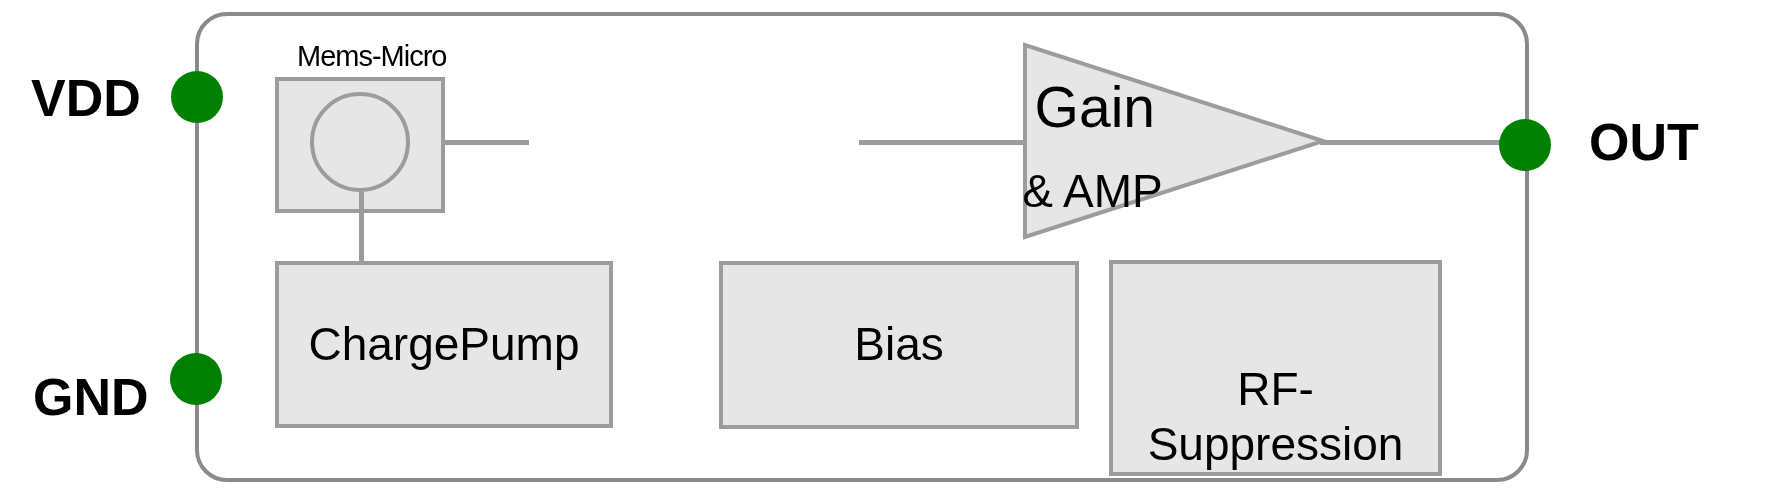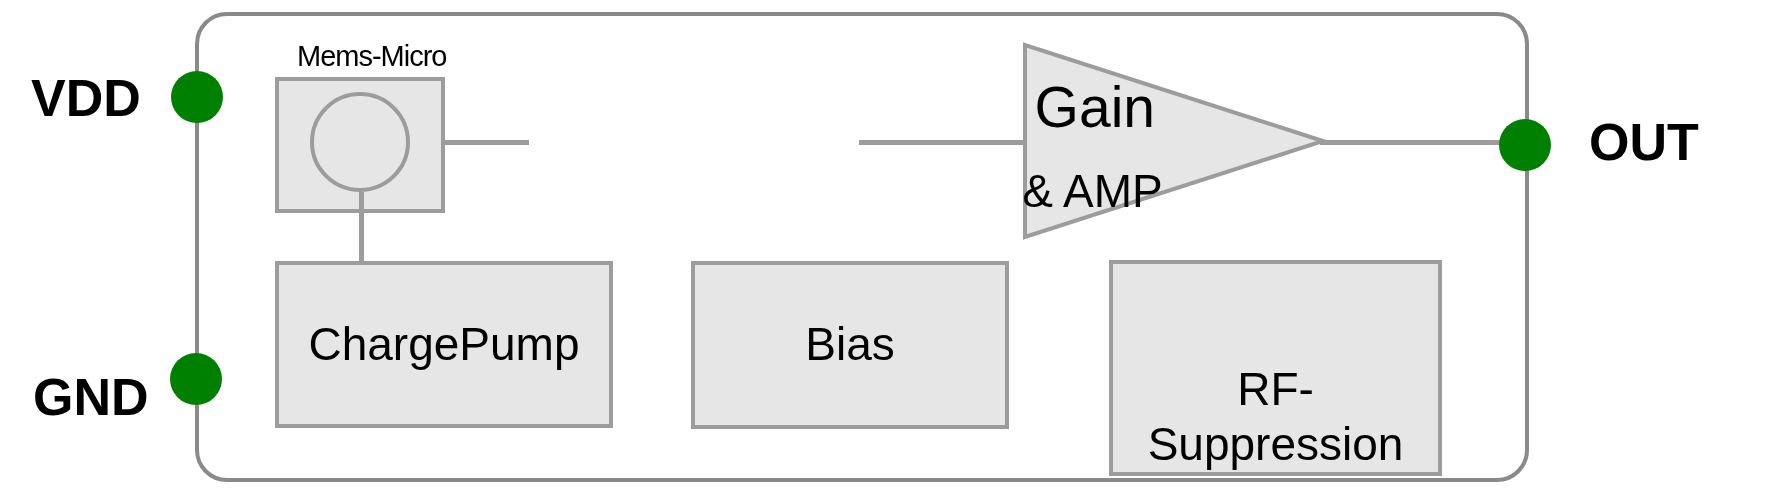--- a/index.html
+++ b/index.html
@@ -39,21 +39,21 @@
     display: flex;
     align-items: center;
     justify-content: center;
     text-align: center;
     font-size: 46px;
     line-height: 1.2;
   }
   .block-mems       { left: 275px; top: 77px;  width: 170px; height: 136px; }
   .block-input      { left: 527px; top: 76px;  width: 334px; height: 138px; }
   .block-chargepump { left: 275px; top: 261px; width: 338px; height: 167px; }
-  .block-bias       { left: 691px; top: 261px; width: 318px; height: 168px; }
+  .block-bias       { left: 719px; top: 261px; width: 360px; height: 168px; }
   .block-rf         { left: 1109px; top: 260px; width: 333px; height: 216px; align-items: flex-end; }
 
   .mems-circle {
     position: absolute;
     left: 310px;
     top: 92px;
     width: 100px;
     height: 100px;
     border: 4px solid #9c9c9c;
     border-radius: 50%;

